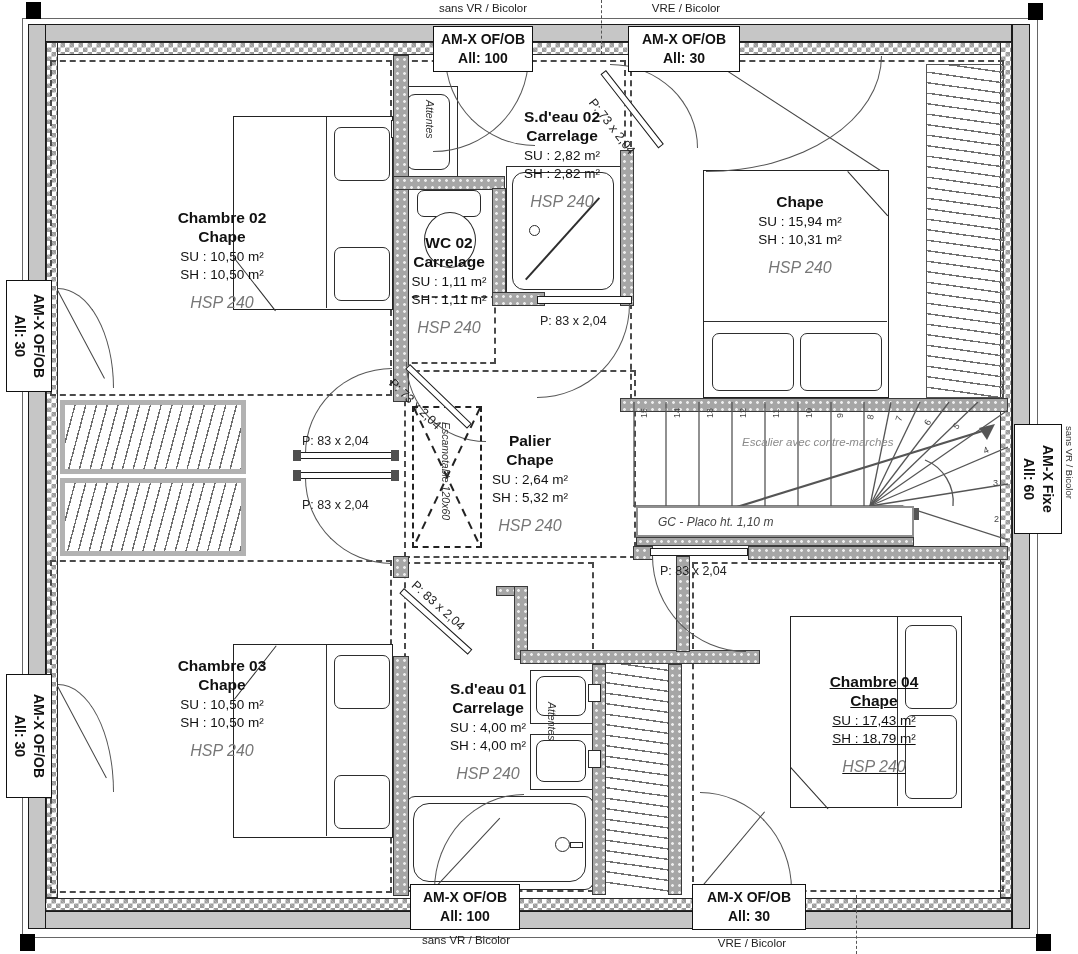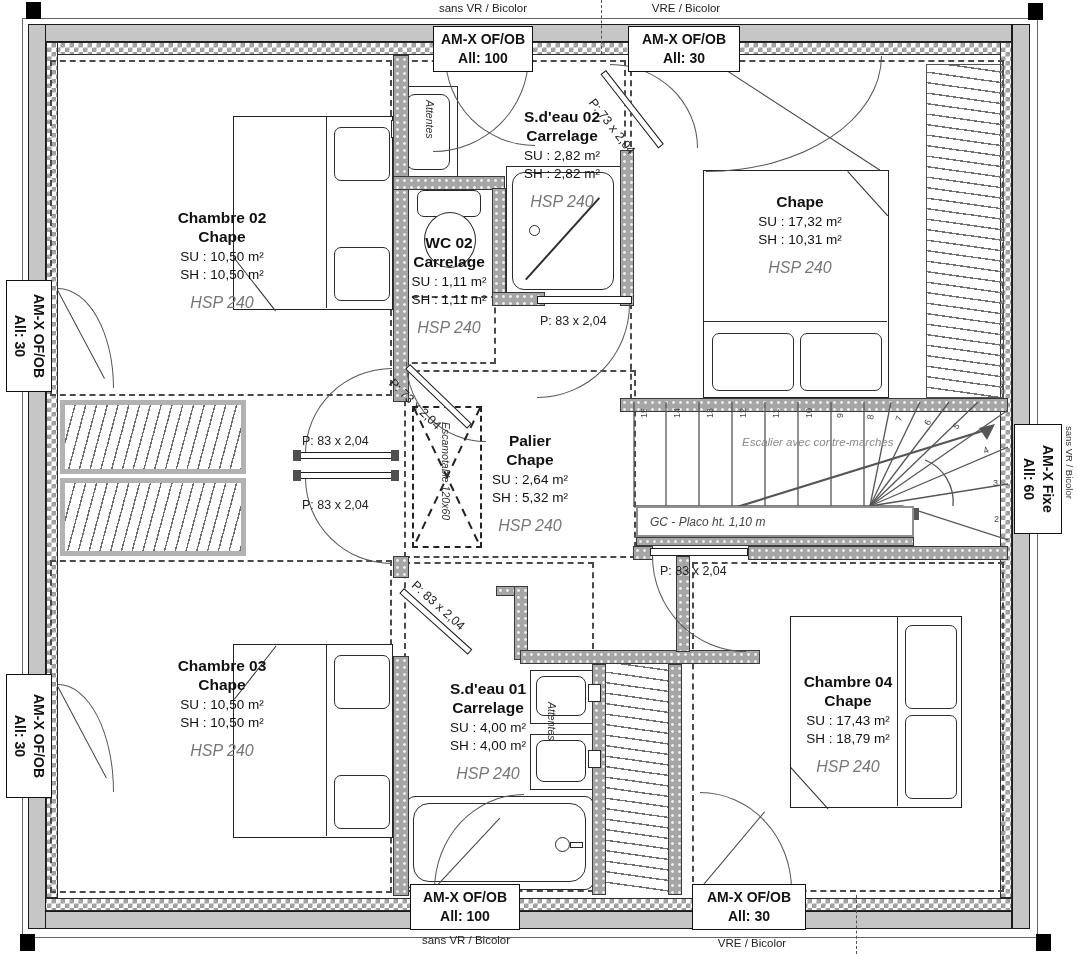--- a/index.html
+++ b/index.html
@@ -36,21 +36,21 @@
   .leaf{position:absolute;background:#fff;border:1.5px solid #1d1d1d;box-sizing:border-box;z-index:25;}
   .arc{position:absolute;box-sizing:border-box;z-index:6;}
   .hinge{position:absolute;background:#4f4f4f;z-index:26;}
   .bed{position:absolute;border:1.6px solid #222;background:#fff;box-sizing:border-box;}
   .pillow{position:absolute;border:1.4px solid #2e2e2e;border-radius:7px;background:#fff;}
   .bedline{position:absolute;background:#2e2e2e;}
   .fixt{position:absolute;border:1.4px solid #2a2a2a;background:#fff;box-sizing:border-box;}
   .vtext{position:absolute;writing-mode:vertical-rl;font-size:10.5px;font-style:italic;color:#333;z-index:8;}
   .stairlbl{position:absolute;font-style:italic;color:#8a8a8a;font-size:11.5px;z-index:12;}
   .gcbox{position:absolute;background:#fff;border:2.5px solid #8f8f8f;box-sizing:border-box;z-index:12;
-    display:flex;align-items:center;padding-left:12px;font-style:italic;font-size:12px;color:#444;}
+    display:flex;align-items:center;padding-left:20px;font-style:italic;font-size:12px;color:#444;}
   .flag{position:absolute;background:#000;z-index:40;}
   .secline{position:absolute;border-left:1.6px dashed #555;z-index:2;}
 </style>
 </head>
 <body>
 
 <div id="plan">
 
   <div class="abs" style="left:22px;top:18px;width:1014px;height:918px;border:1px solid #666;"></div>
   <div class="flag" style="left:26px;top:2px;width:15px;height:17px;"></div>
@@ -269,21 +269,21 @@
   </div>
   <div class="t" style="left:400px;top:234px;width:98px;z-index:9;">
     <div class="nm">WC 02</div>
     <div class="fin">Carrelage</div>
     <div class="sur">SU : 1,11 m²</div>
     <div class="sur">SH : 1,11 m²</div>
     <div class="hsp">HSP 240</div>
   </div>
   <div class="t" style="left:690px;top:193px;width:220px;z-index:9;">
     <div class="fin">Chape</div>
-    <div class="sur">SU : 17,32 m²</div>
+    <div class="sur">SU : 15,94 m²</div>
     <div class="sur">SH : 10,31 m²</div>
     <div class="hsp">HSP 240</div>
   </div>
   <div class="t" style="left:468px;top:432px;width:124px;z-index:9;">
     <div class="nm">Palier</div>
     <div class="fin">Chape</div>
     <div class="sur">SU : 2,64 m²</div>
     <div class="sur">SH : 5,32 m²</div>
     <div class="hsp">HSP 240</div>
   </div>
@@ -294,21 +294,21 @@
     <div class="sur">SH : 10,50 m²</div>
     <div class="hsp">HSP 240</div>
   </div>
   <div class="t" style="left:396px;top:680px;width:184px;z-index:9;">
     <div class="nm">S.d'eau 01</div>
     <div class="fin">Carrelage</div>
     <div class="sur">SU : 4,00 m²</div>
     <div class="sur">SH : 4,00 m²</div>
     <div class="hsp">HSP 240</div>
   </div>
-  <div class="t" style="left:736px;top:673px;width:224px;z-index:9;">
+  <div class="t" style="left:762px;top:673px;width:224px;z-index:9;text-decoration:underline;">
     <div class="nm">Chambre 04</div>
     <div class="fin">Chape</div>
     <div class="sur">SU : 17,43 m²</div>
     <div class="sur">SH : 18,79 m²</div>
     <div class="hsp">HSP 240</div>
   </div>
 
   <div class="wbox" style="left:433px;top:26px;width:100px;height:46px;">
     <span>AM-X OF/OB</span>
     <span>All:  100</span>

